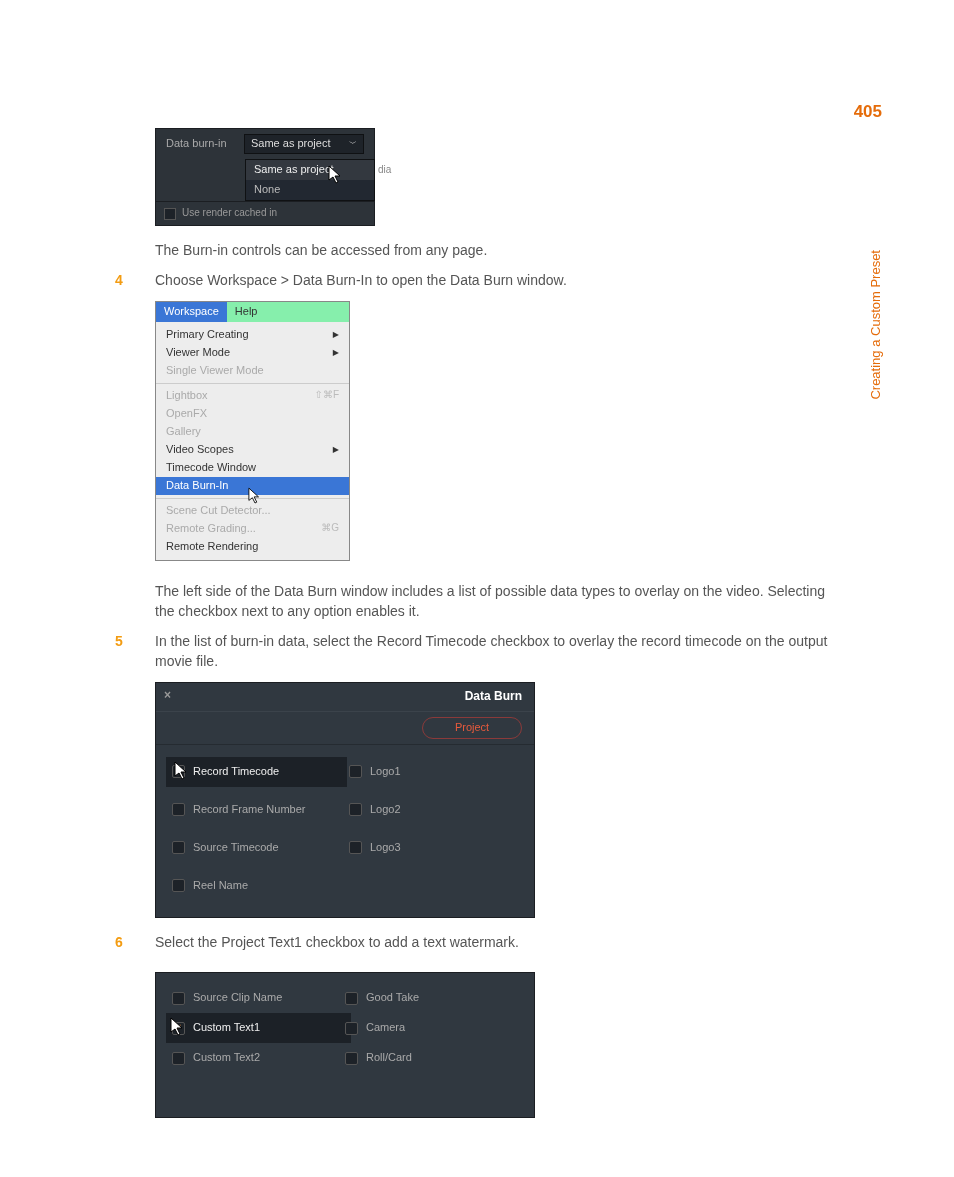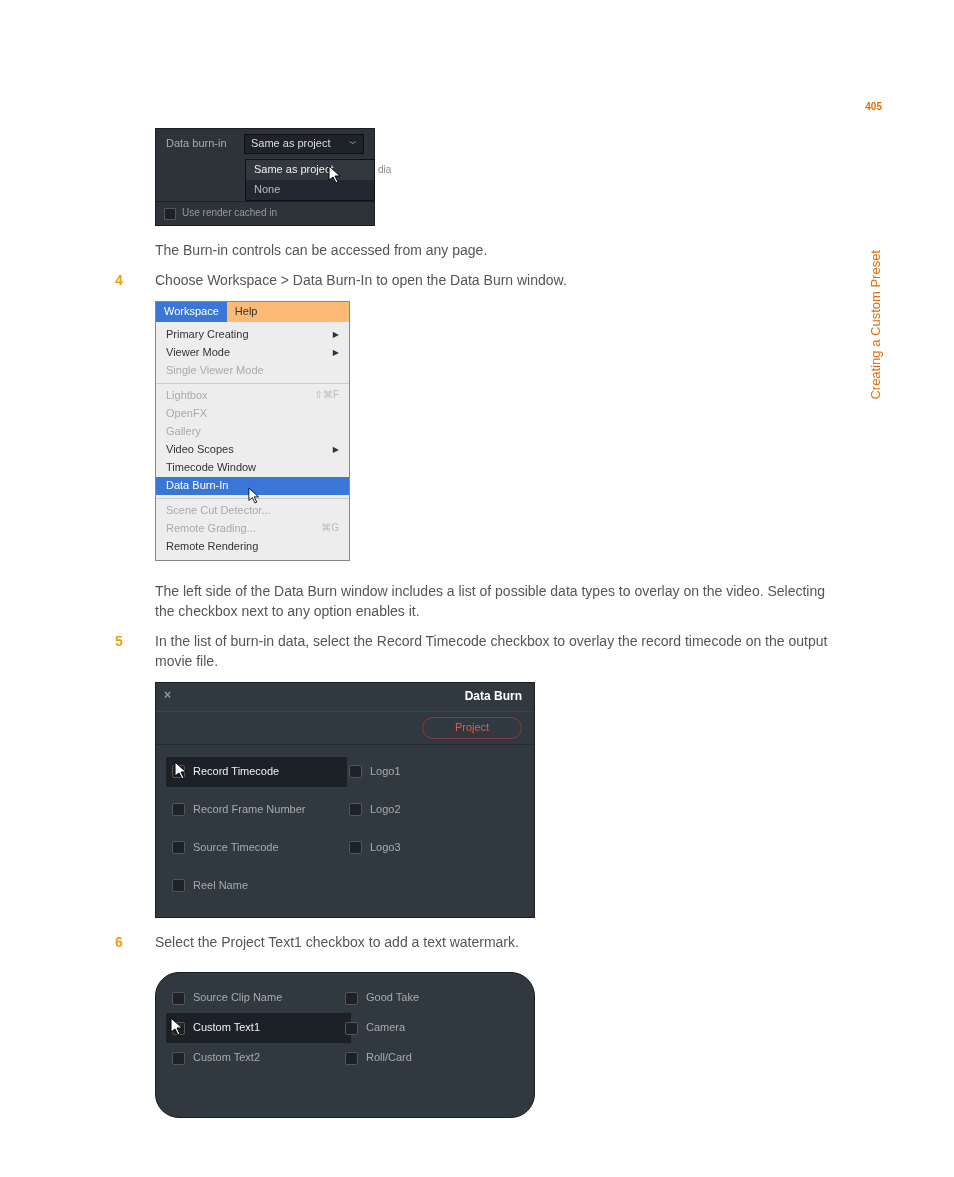--- a/index.html
+++ b/index.html
@@ -12,21 +12,21 @@
     color: #444;
     font-size: 14px;
     line-height: 1.45;
   }
   .page-num {
     position: absolute;
     top: 100px;
     right: 72px;
     font-weight: 600;
     color: #e56c0a;
-    font-size: 10px;
+    font-size: 17px;
   }
   .sidebar-label {
     position: absolute;
     right: 68px;
     top: 250px;
     writing-mode: vertical-rl;
     transform: rotate(180deg);
     color: #e56c0a;
     font-size: 13px;
     font-weight: 500;
@@ -126,21 +126,21 @@
   .cursor {
     position:absolute;
     width:16px; height:20px;
     pointer-events:none;
   }
   .cursor svg { display:block; }
   
   .fig2 {
     width: 195px;
     border:1px solid #888;
-    background:#fdba74;
+    background:#86efac;
     font-size:11px;
     color:#333;
     position:relative;
   }
   .fig2-header {
     display:flex;
     height:20px;
     font-size:11px;
   }
   .fig2-header .mh {
@@ -409,21 +409,21 @@
           <path d="M1 1 L1 15 L5 12 L8 18 L10 17 L7 11 L12 11 Z" fill="#fff" stroke="#000" stroke-width="1"></path>
         </svg>
     </div>
   </div>
 
   <div class="step" style="margin-top:14px;">
     <span class="step-num">6</span>
     <span class="step-text">Select the Project Text1 checkbox to add a text watermark.</span>
   </div>
 
-  <div class="fig fig4" style="margin-top:20px;border-radius:24px;">
+  <div class="fig fig4" style="margin-top:20px;">
     <div class="fig4-grid" id="fig4-grid">
         <div class="fig3-cell">
           <span class="cb"></span>
           <span>Source Clip Name</span>
         </div>
         <div class="fig3-cell">
           <span class="cb"></span>
           <span>Good Take</span>
         </div>
         <div class="fig3-cell sel">

